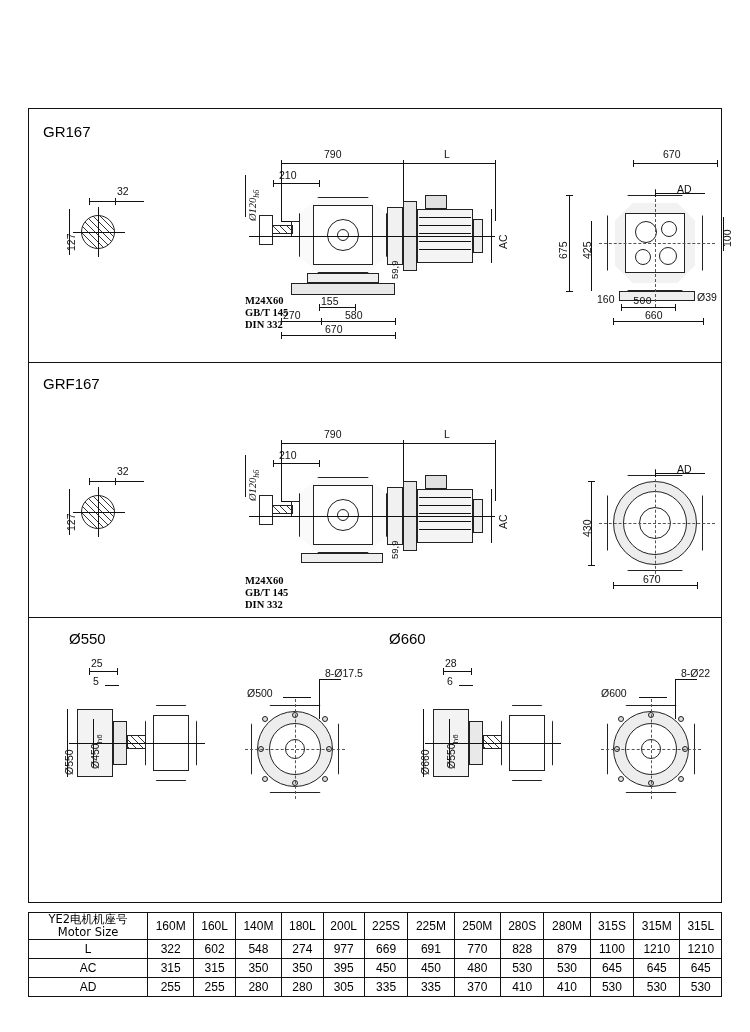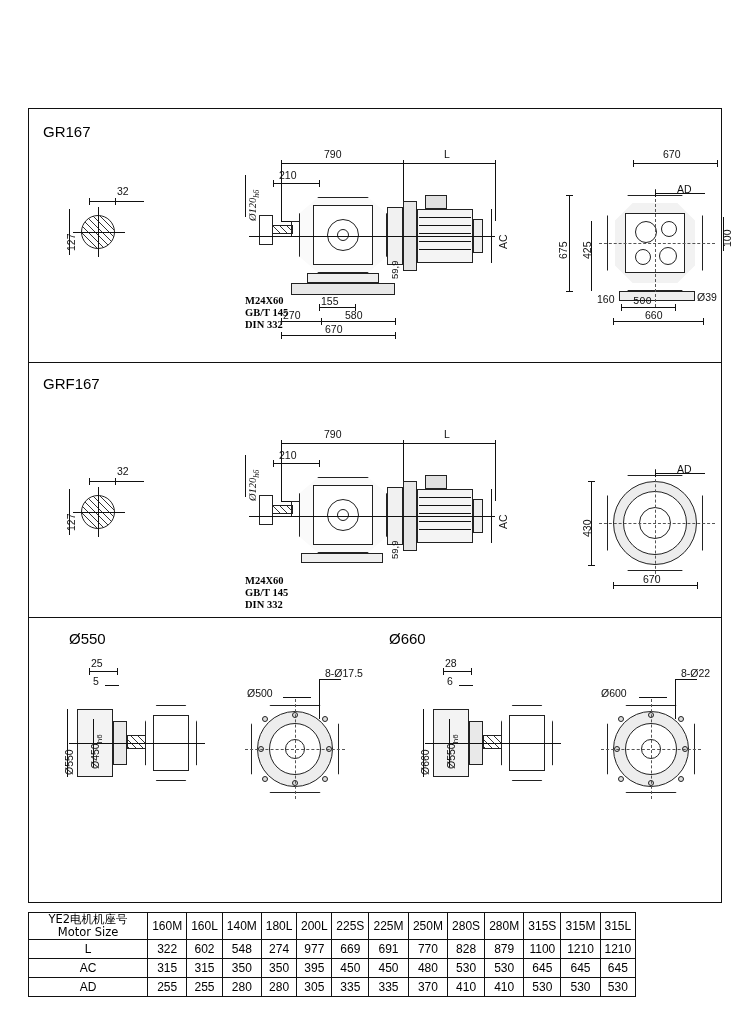--- a/index.html
+++ b/index.html
@@ -45,21 +45,21 @@
   .oct{position:absolute;border:1px solid #222;box-sizing:border-box;background:#fff;
        clip-path:polygon(22% 0,78% 0,100% 22%,100% 78%,78% 100%,22% 100%,0 78%,0 22%);}
   .octg{position:absolute;box-sizing:border-box;background:#f2f2f2;
        clip-path:polygon(22% 0,78% 0,100% 22%,100% 78%,78% 100%,22% 100%,0 78%,0 22%);}
 
   
   .tick{position:absolute;width:1px;height:7px;background:#111;}
   .tickh{position:absolute;height:1px;width:7px;background:#111;}
 
   
-  .tbl{position:absolute;left:28px;top:912px;width:608px;border-collapse:collapse;}
+  .tbl{position:absolute;left:28px;top:912px;width:694px;border-collapse:collapse;}
   .tbl td{border:1px solid #111;text-align:center;font-size:12px;font-family:"Liberation Sans",sans-serif;height:18px;padding:0;}
   .tbl td.lab{width:118px;font-size:12px;}
   .tbl .hdr td{font-weight:normal;}
   .hdr-cn{font-family:"DejaVu Sans",sans-serif;font-size:11.5px;line-height:13px;}
 </style>
 </head>
 <body>
 
 <div class="page">
 

